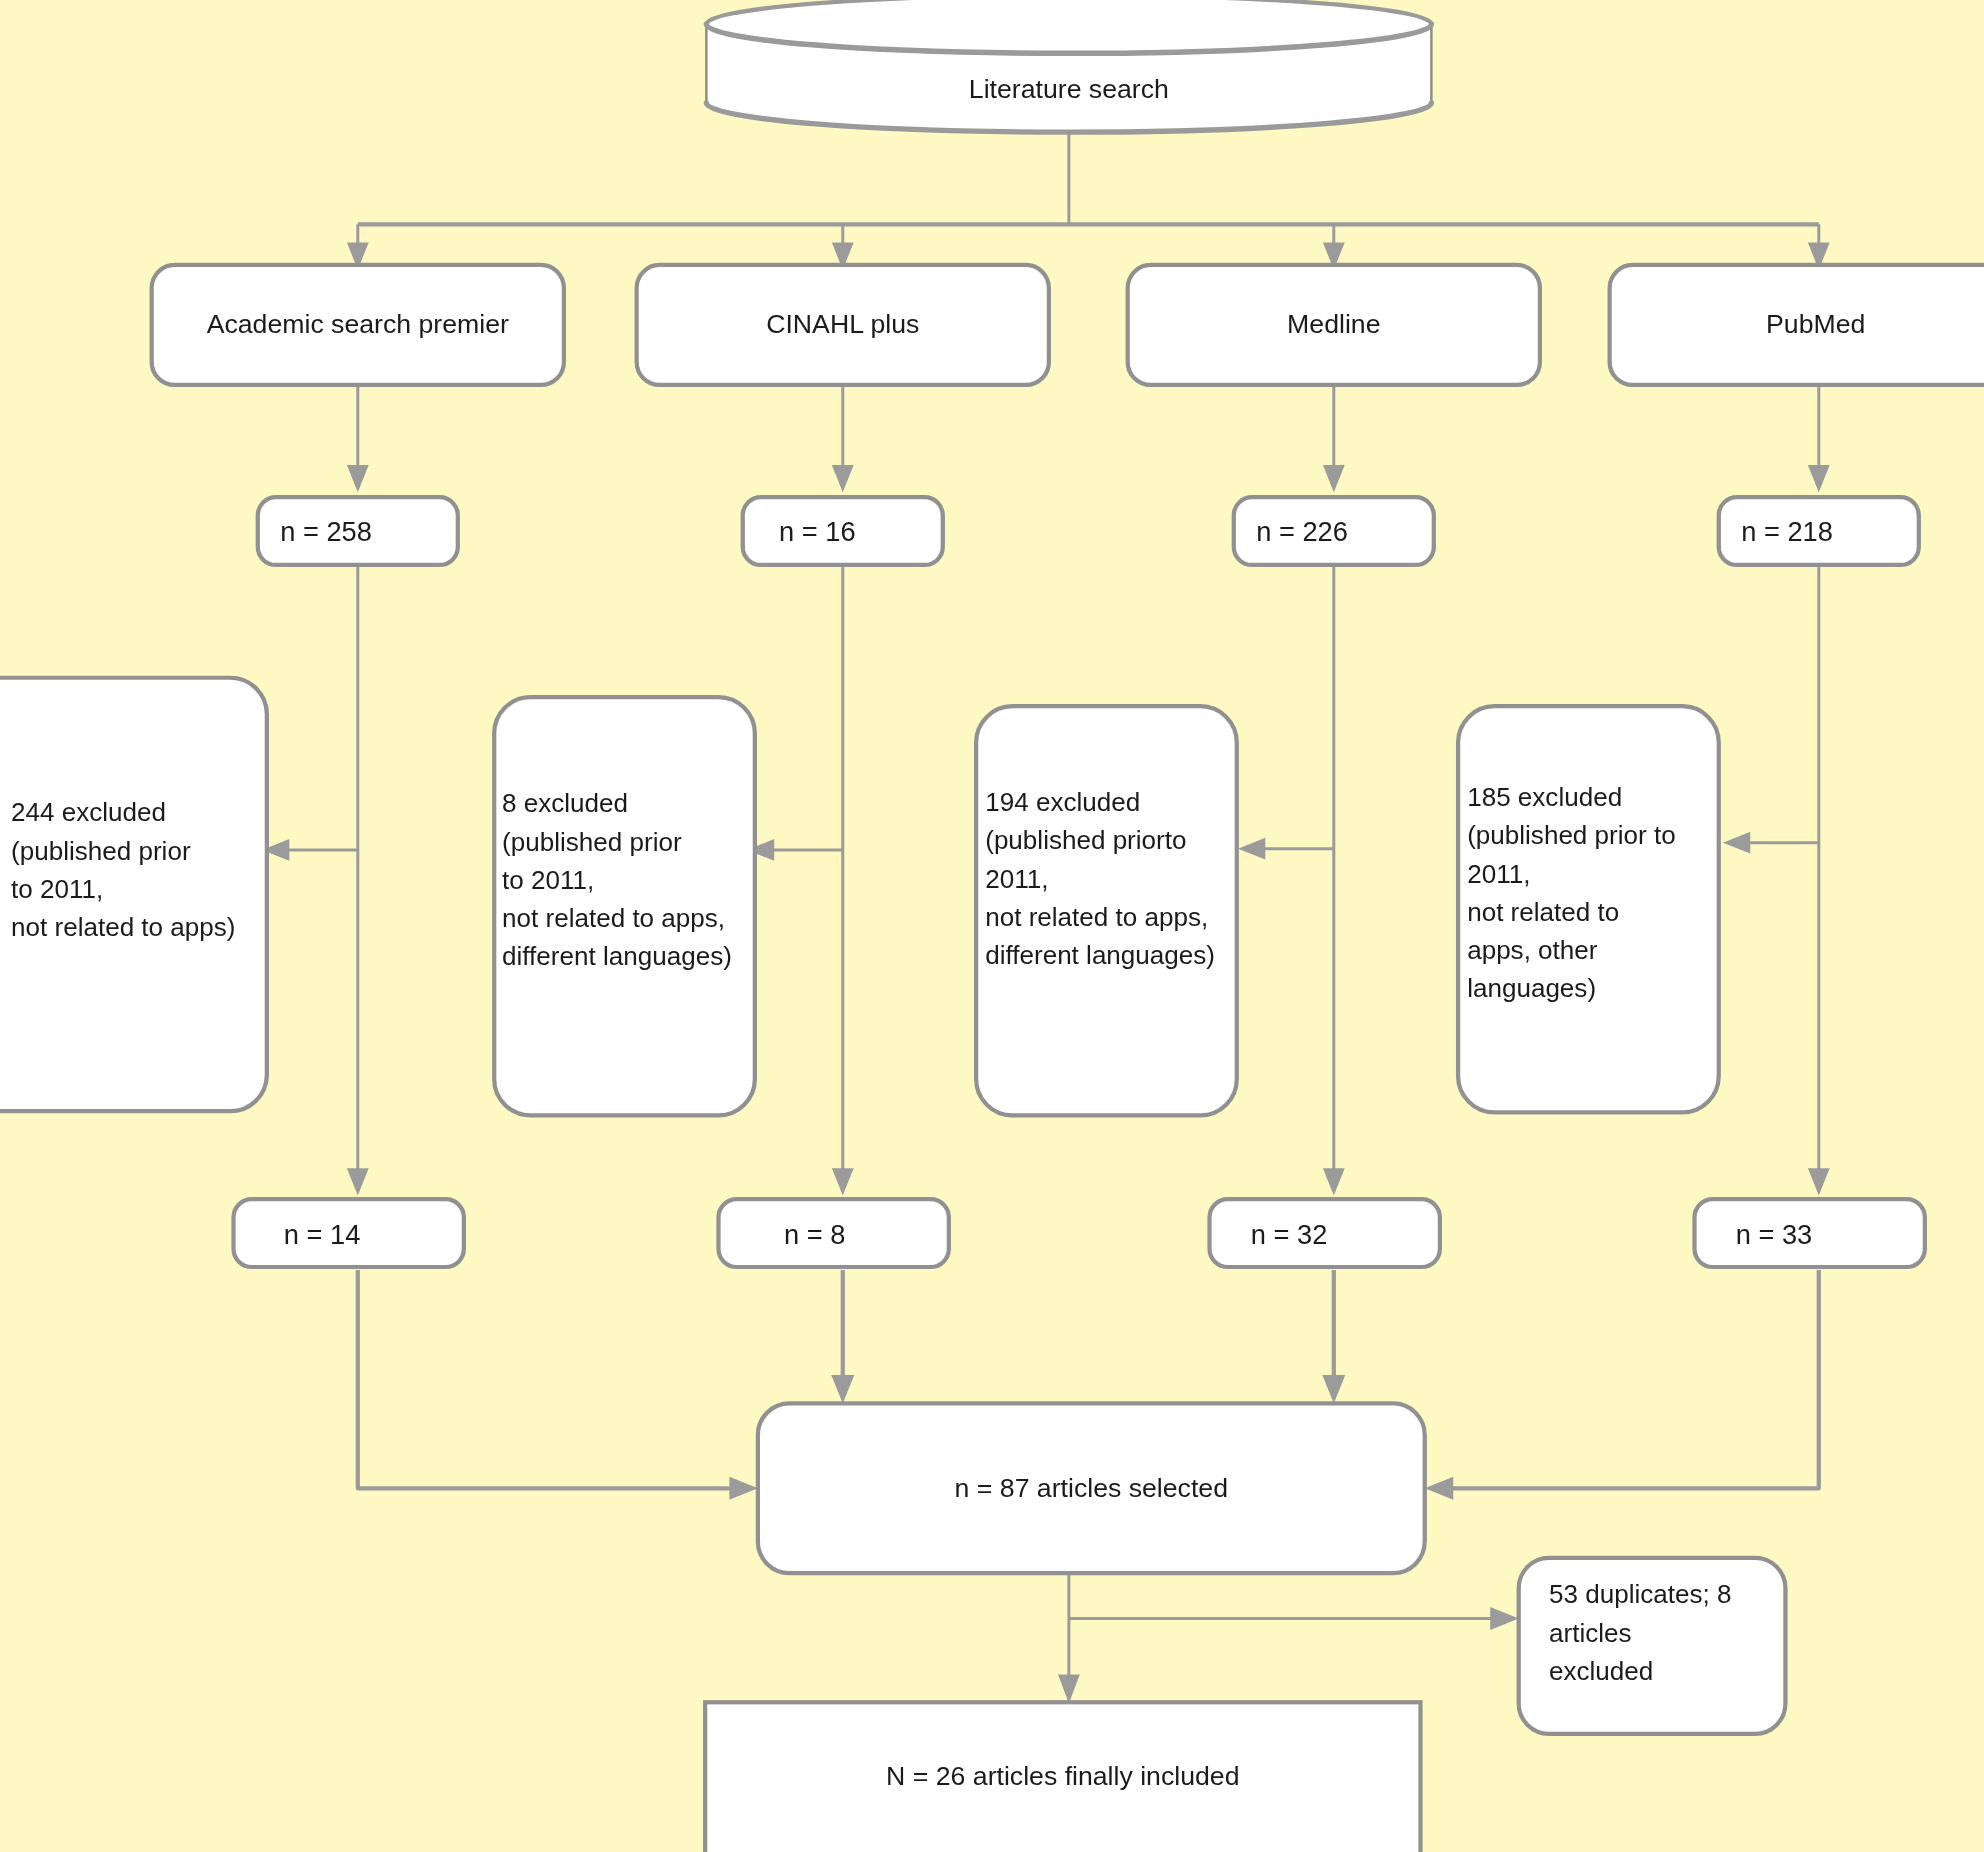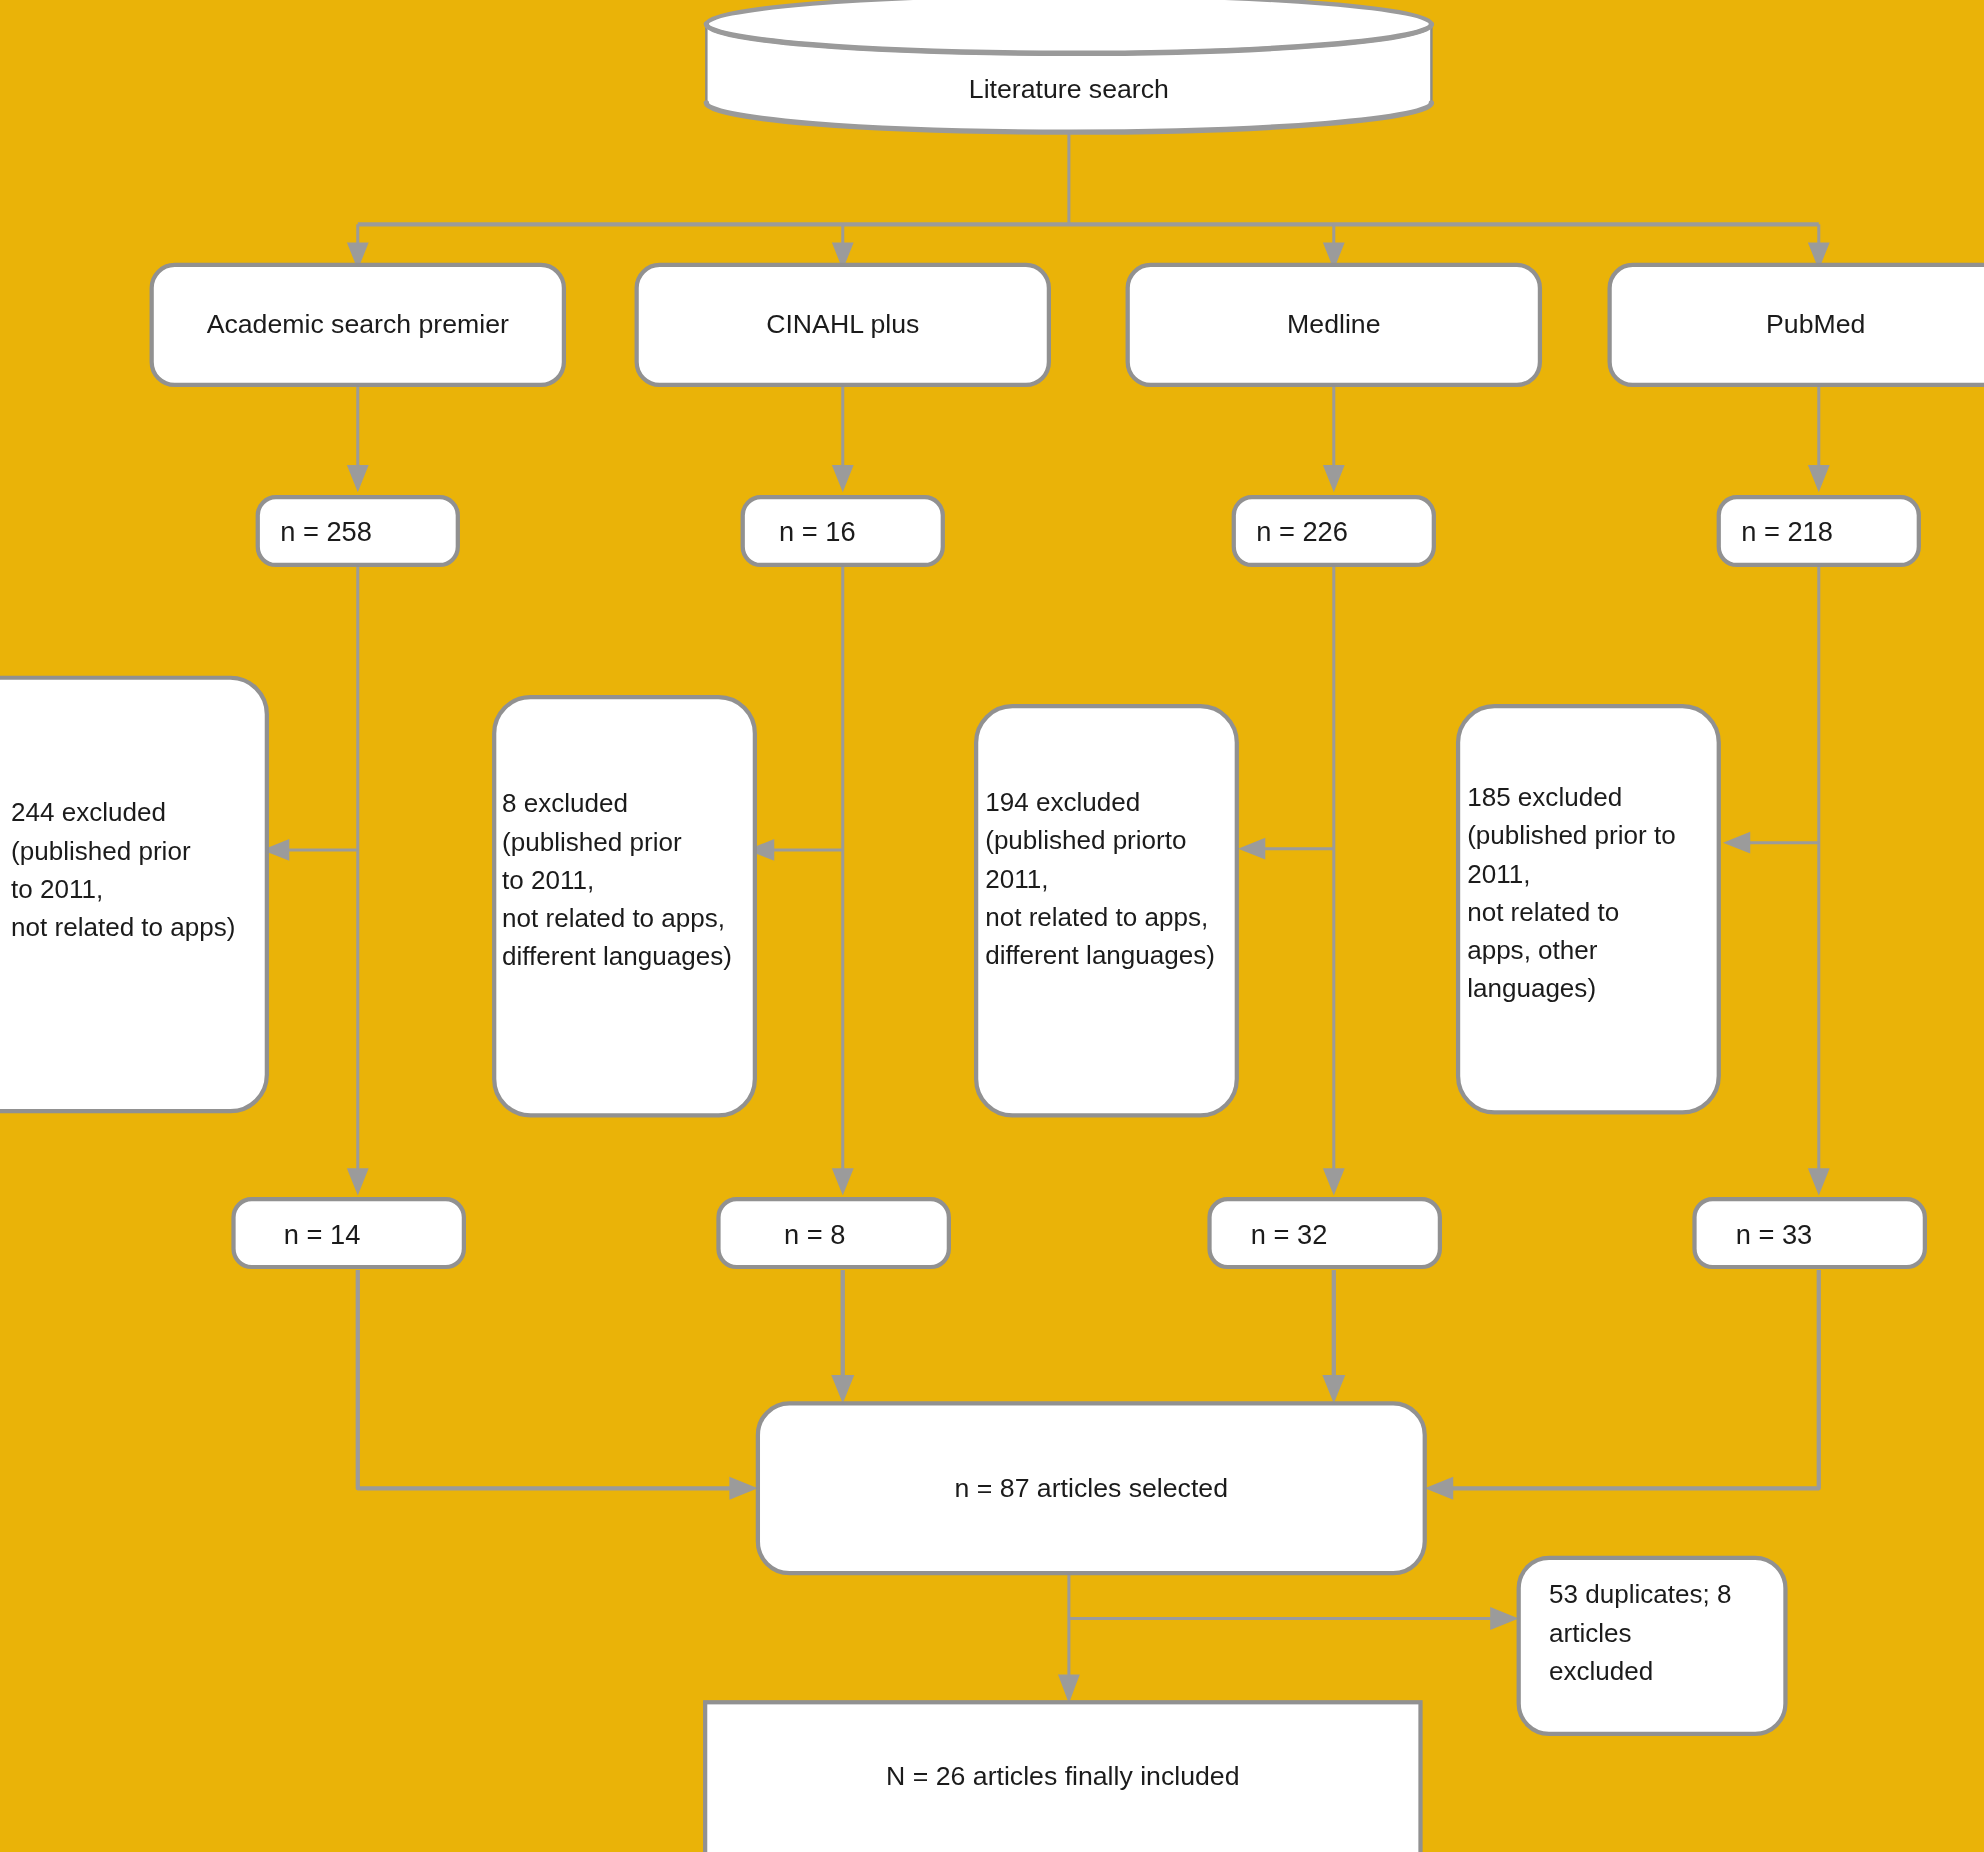--- a/index.html
+++ b/index.html
@@ -7,21 +7,21 @@
     padding: 0;
     background: #ffffff;
   }
   body {
     font-family: "Liberation Sans", sans-serif;
   }
   #flowchart-root {
     position: relative;
     width: 1985px;
     height: 1852px;
-    background: #eab308;
+    background: #fef9c3;
     overflow: hidden;
   }
   svg.chart-svg {
     display: block;
     width: 1985px;
     height: 1852px;
   }
   .node-shape {
     fill: #ffffff;
     stroke: #919191;

